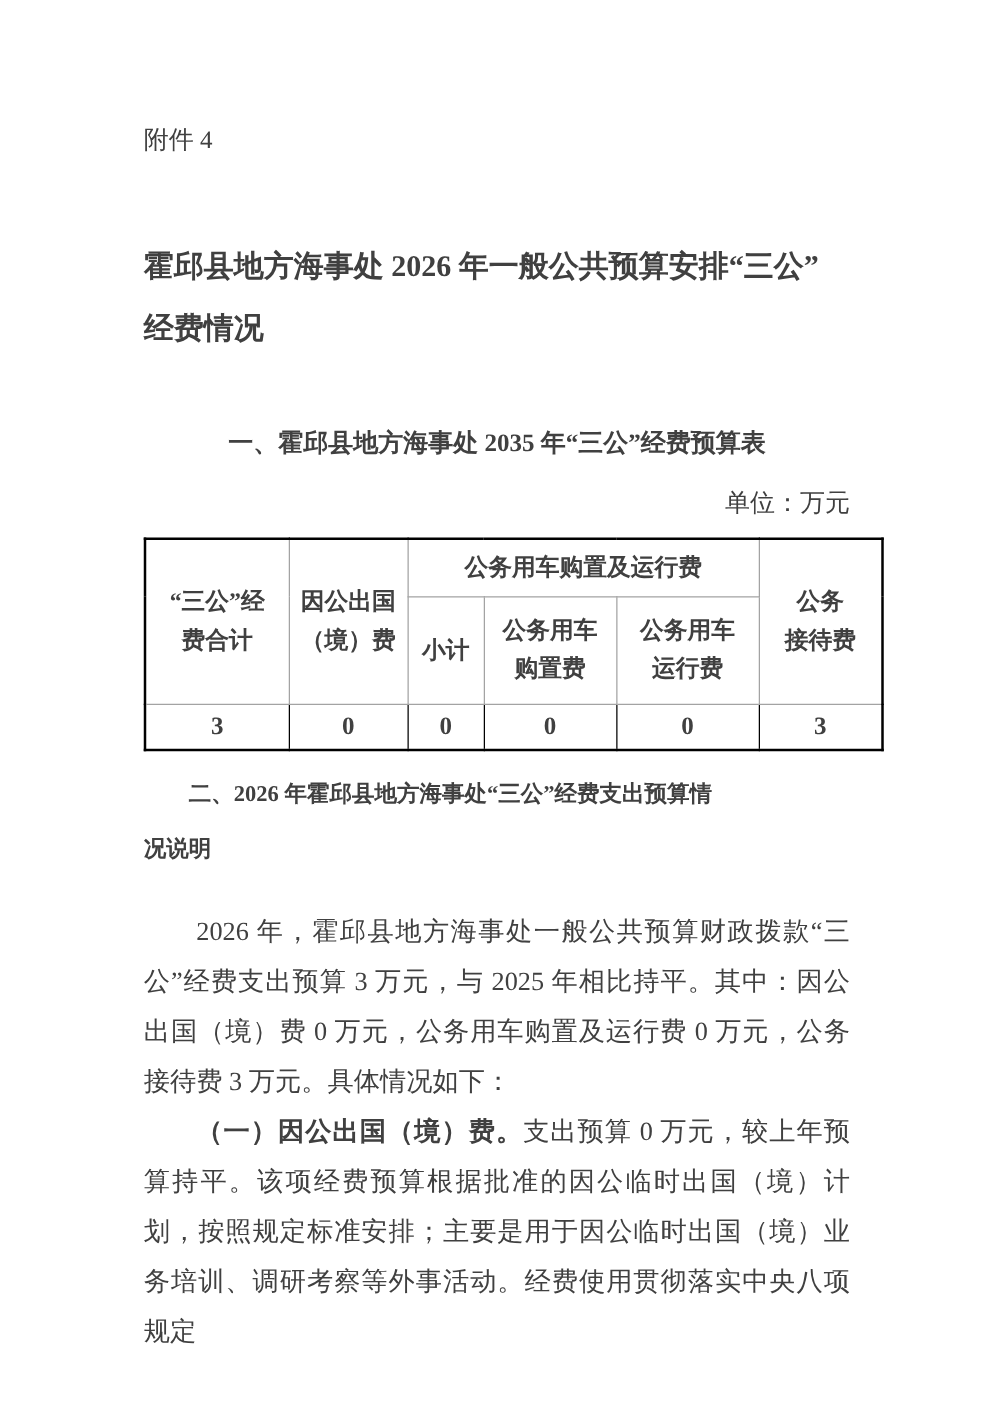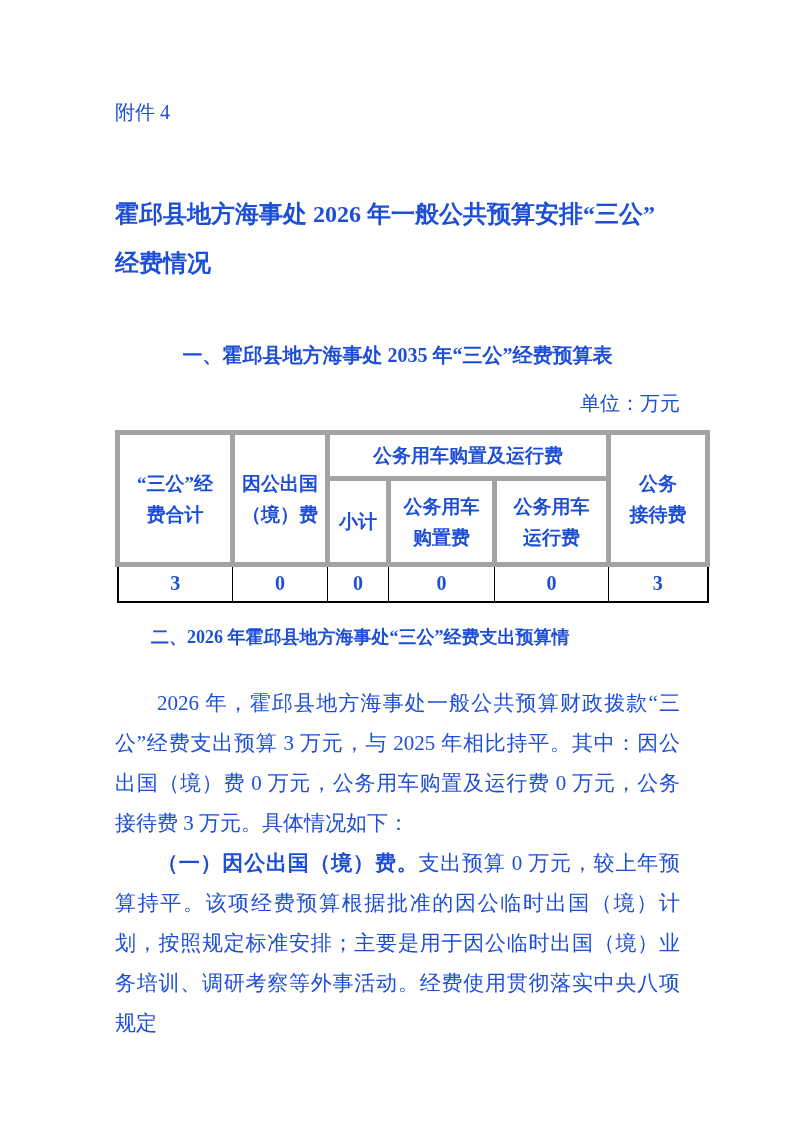--- a/index.html
+++ b/index.html
@@ -3,21 +3,21 @@
 <meta charset="utf-8">
 <style>
   * { margin: 0; padding: 0; box-sizing: border-box; }
   html, body { background: #ffffff; }
   .page {
     position: relative;
     width: 793px;
     height: 1122px;
     margin: 0 auto;
     background: #ffffff;
-    color: #1d4ed8;
+    color: #404040;
     font-family: "Liberation Serif", "DejaVu Serif", serif;
     overflow: hidden;
     padding: 100px 113px 12px 115px;
     border-radius: 29px;
   }
   .attachment {
     font-size: 20px;
     line-height: 24px;
   }
   .doc-title {
@@ -41,21 +41,21 @@
     line-height: 24px;
   }
   table.budget {
     margin-top: 15px;
     width: 590px;
     table-layout: fixed;
     border-collapse: collapse;
     border: 2px solid #000;
   }
   table.budget th {
-    border: 5px solid #a3a3a3;
+    border: 1px solid #a3a3a3;
     font-weight: bold;
     font-size: 19px;
     line-height: 31px;
     text-align: center;
     vertical-align: middle;
     white-space: pre-line;
     padding: 2px;
   }
   table.budget td {
     border: 1px solid #000;
@@ -133,19 +133,20 @@
         <td>0</td>
         <td>0</td>
         <td>0</td>
         <td>3</td>
       </tr>
     </tbody>
   </table>
 
   <div class="s2-heading">
     <span class="line1">二、2026 年霍邱县地方海事处“三公”经费支出预算情</span>
+    <span class="line2">况说明</span>
   </div>
 
   <p class="para para-first">2026 年，霍邱县地方海事处一般公共预算财政拨款“三公”经费支出预算 3 万元，与 2025 年相比持平。其中：因公出国（境）费 0 万元，公务用车购置及运行费 0 万元，公务接待费 3 万元。具体情况如下：</p>
 
   <p class="para"><span class="lead">（一）因公出国（境）费。</span><span>支出预算 0 万元，较上年预算持平。该项经费预算根据批准的因公临时出国（境）计划，按照规定标准安排；主要是用于因公临时出国（境）业务培训、调研考察等外事活动。经费使用贯彻落实中央八项规定</span></p>
 
 </div>
 
 </body></html>

